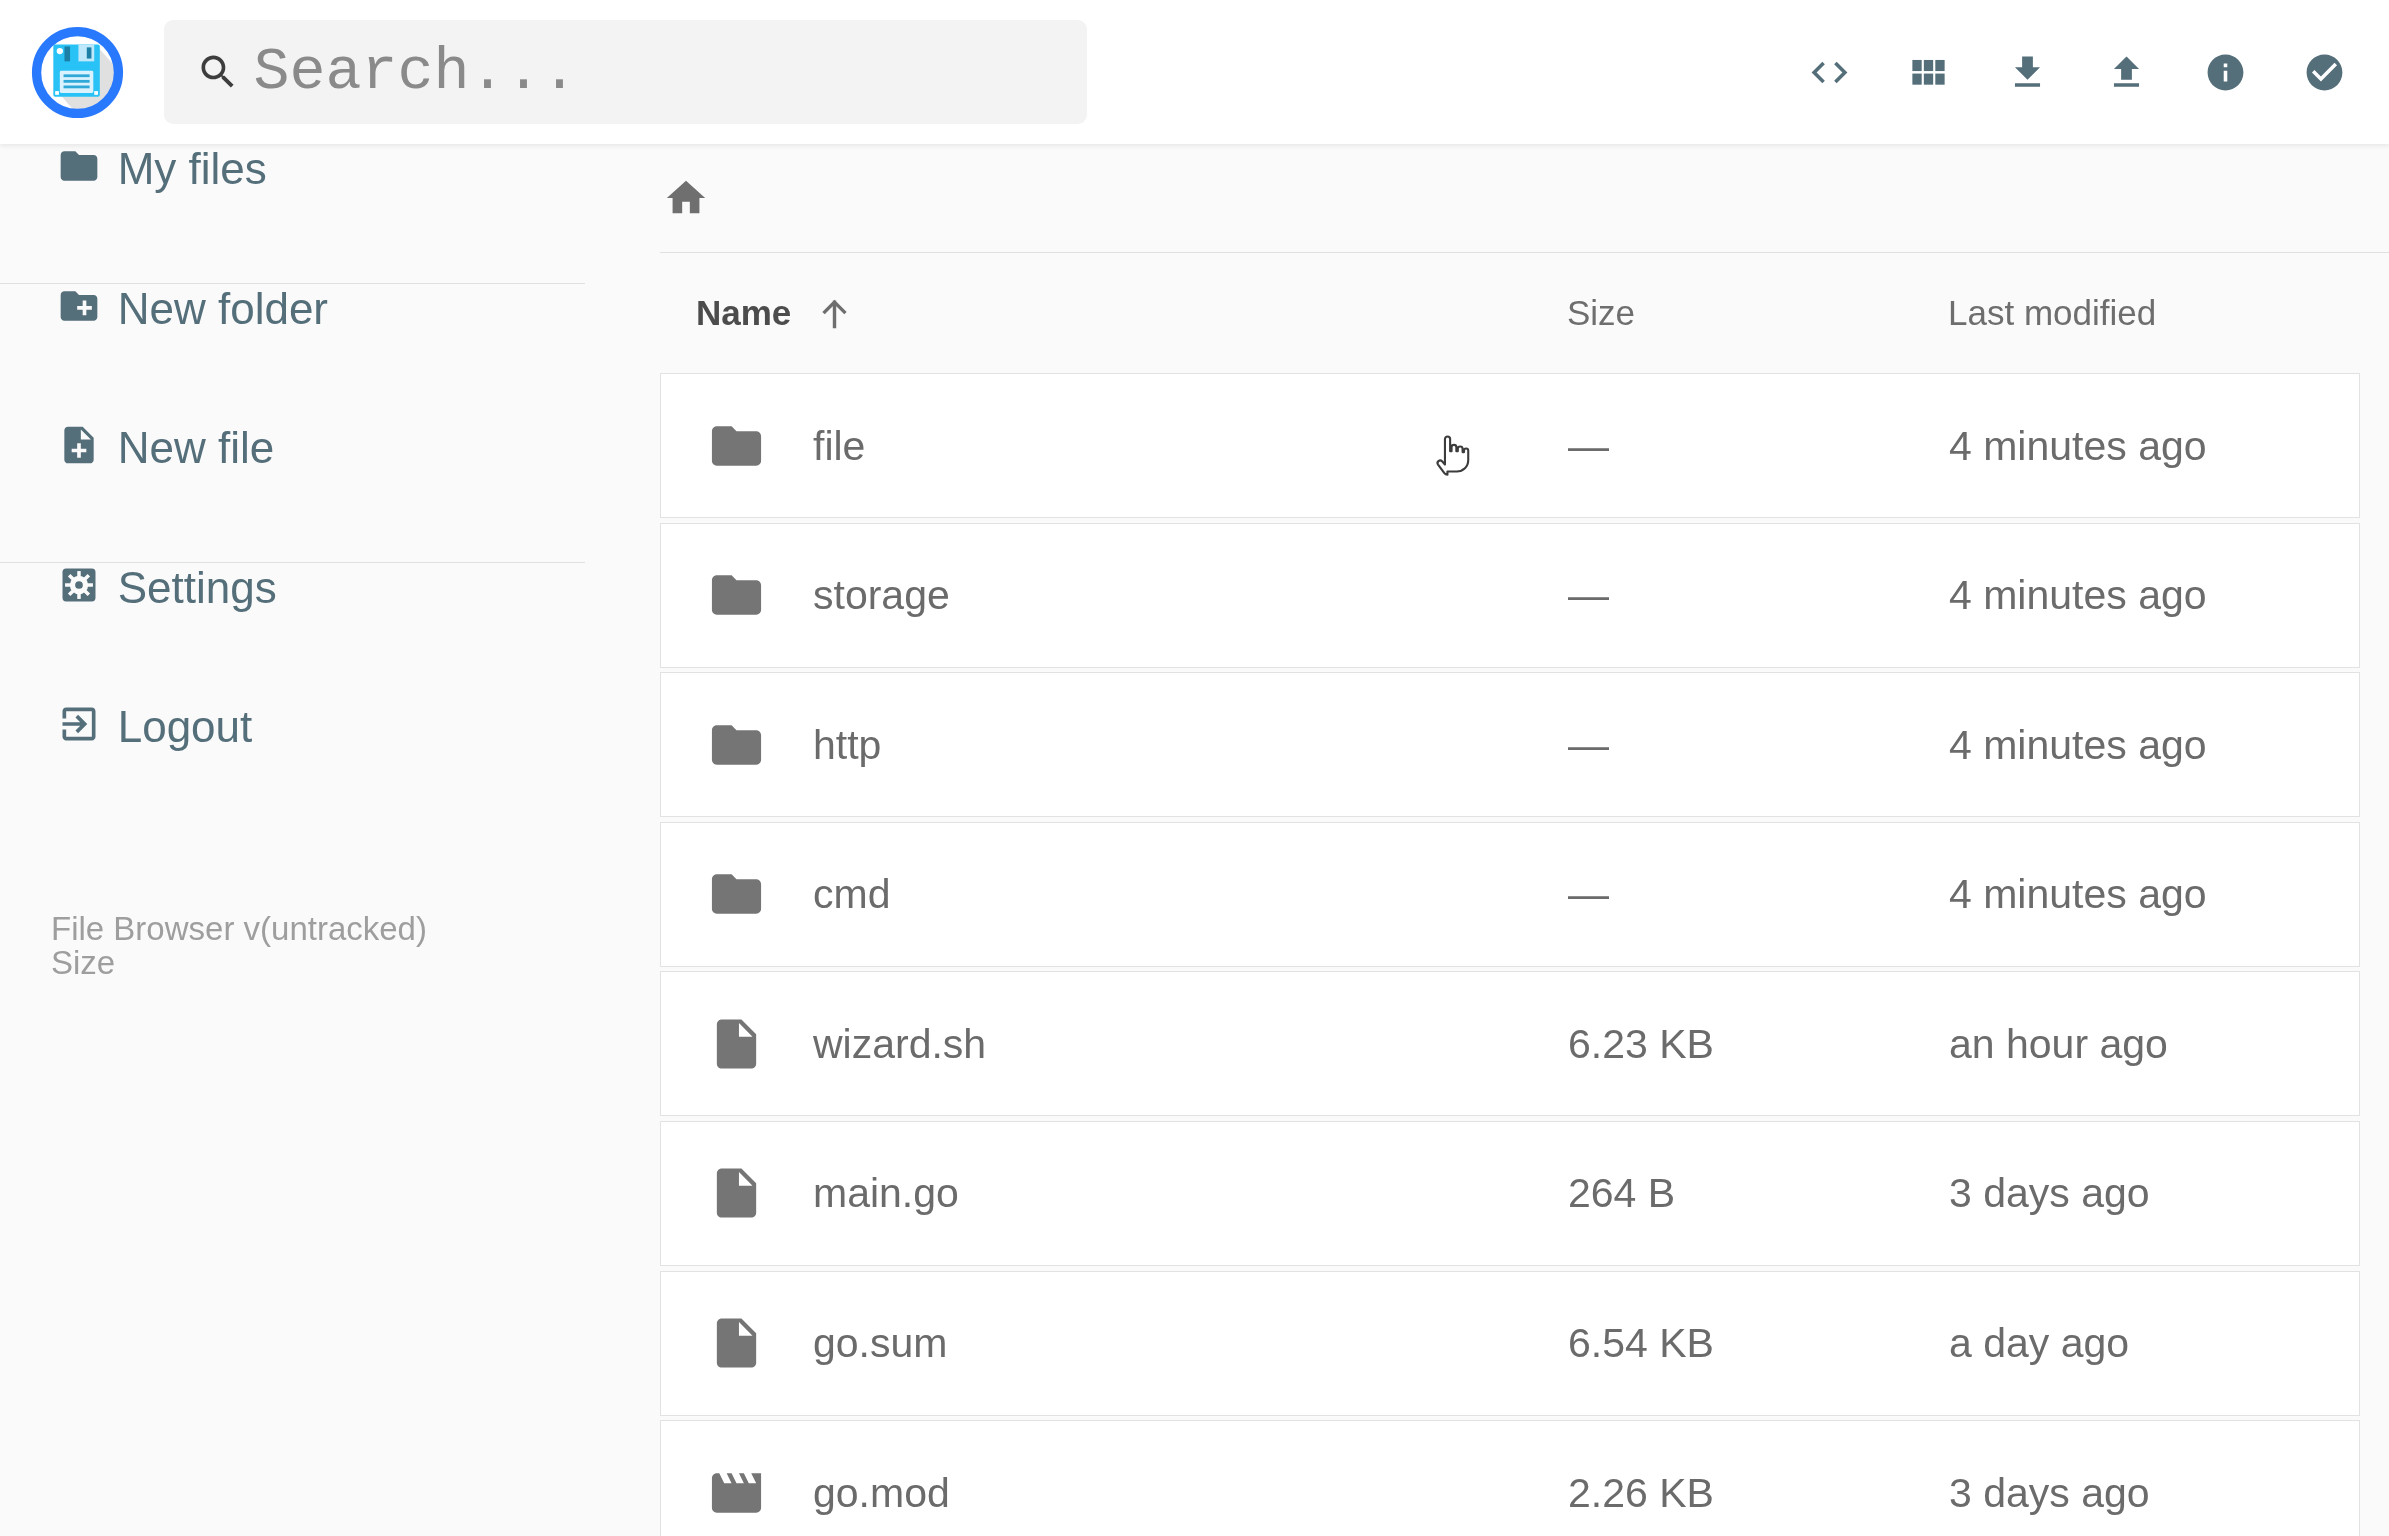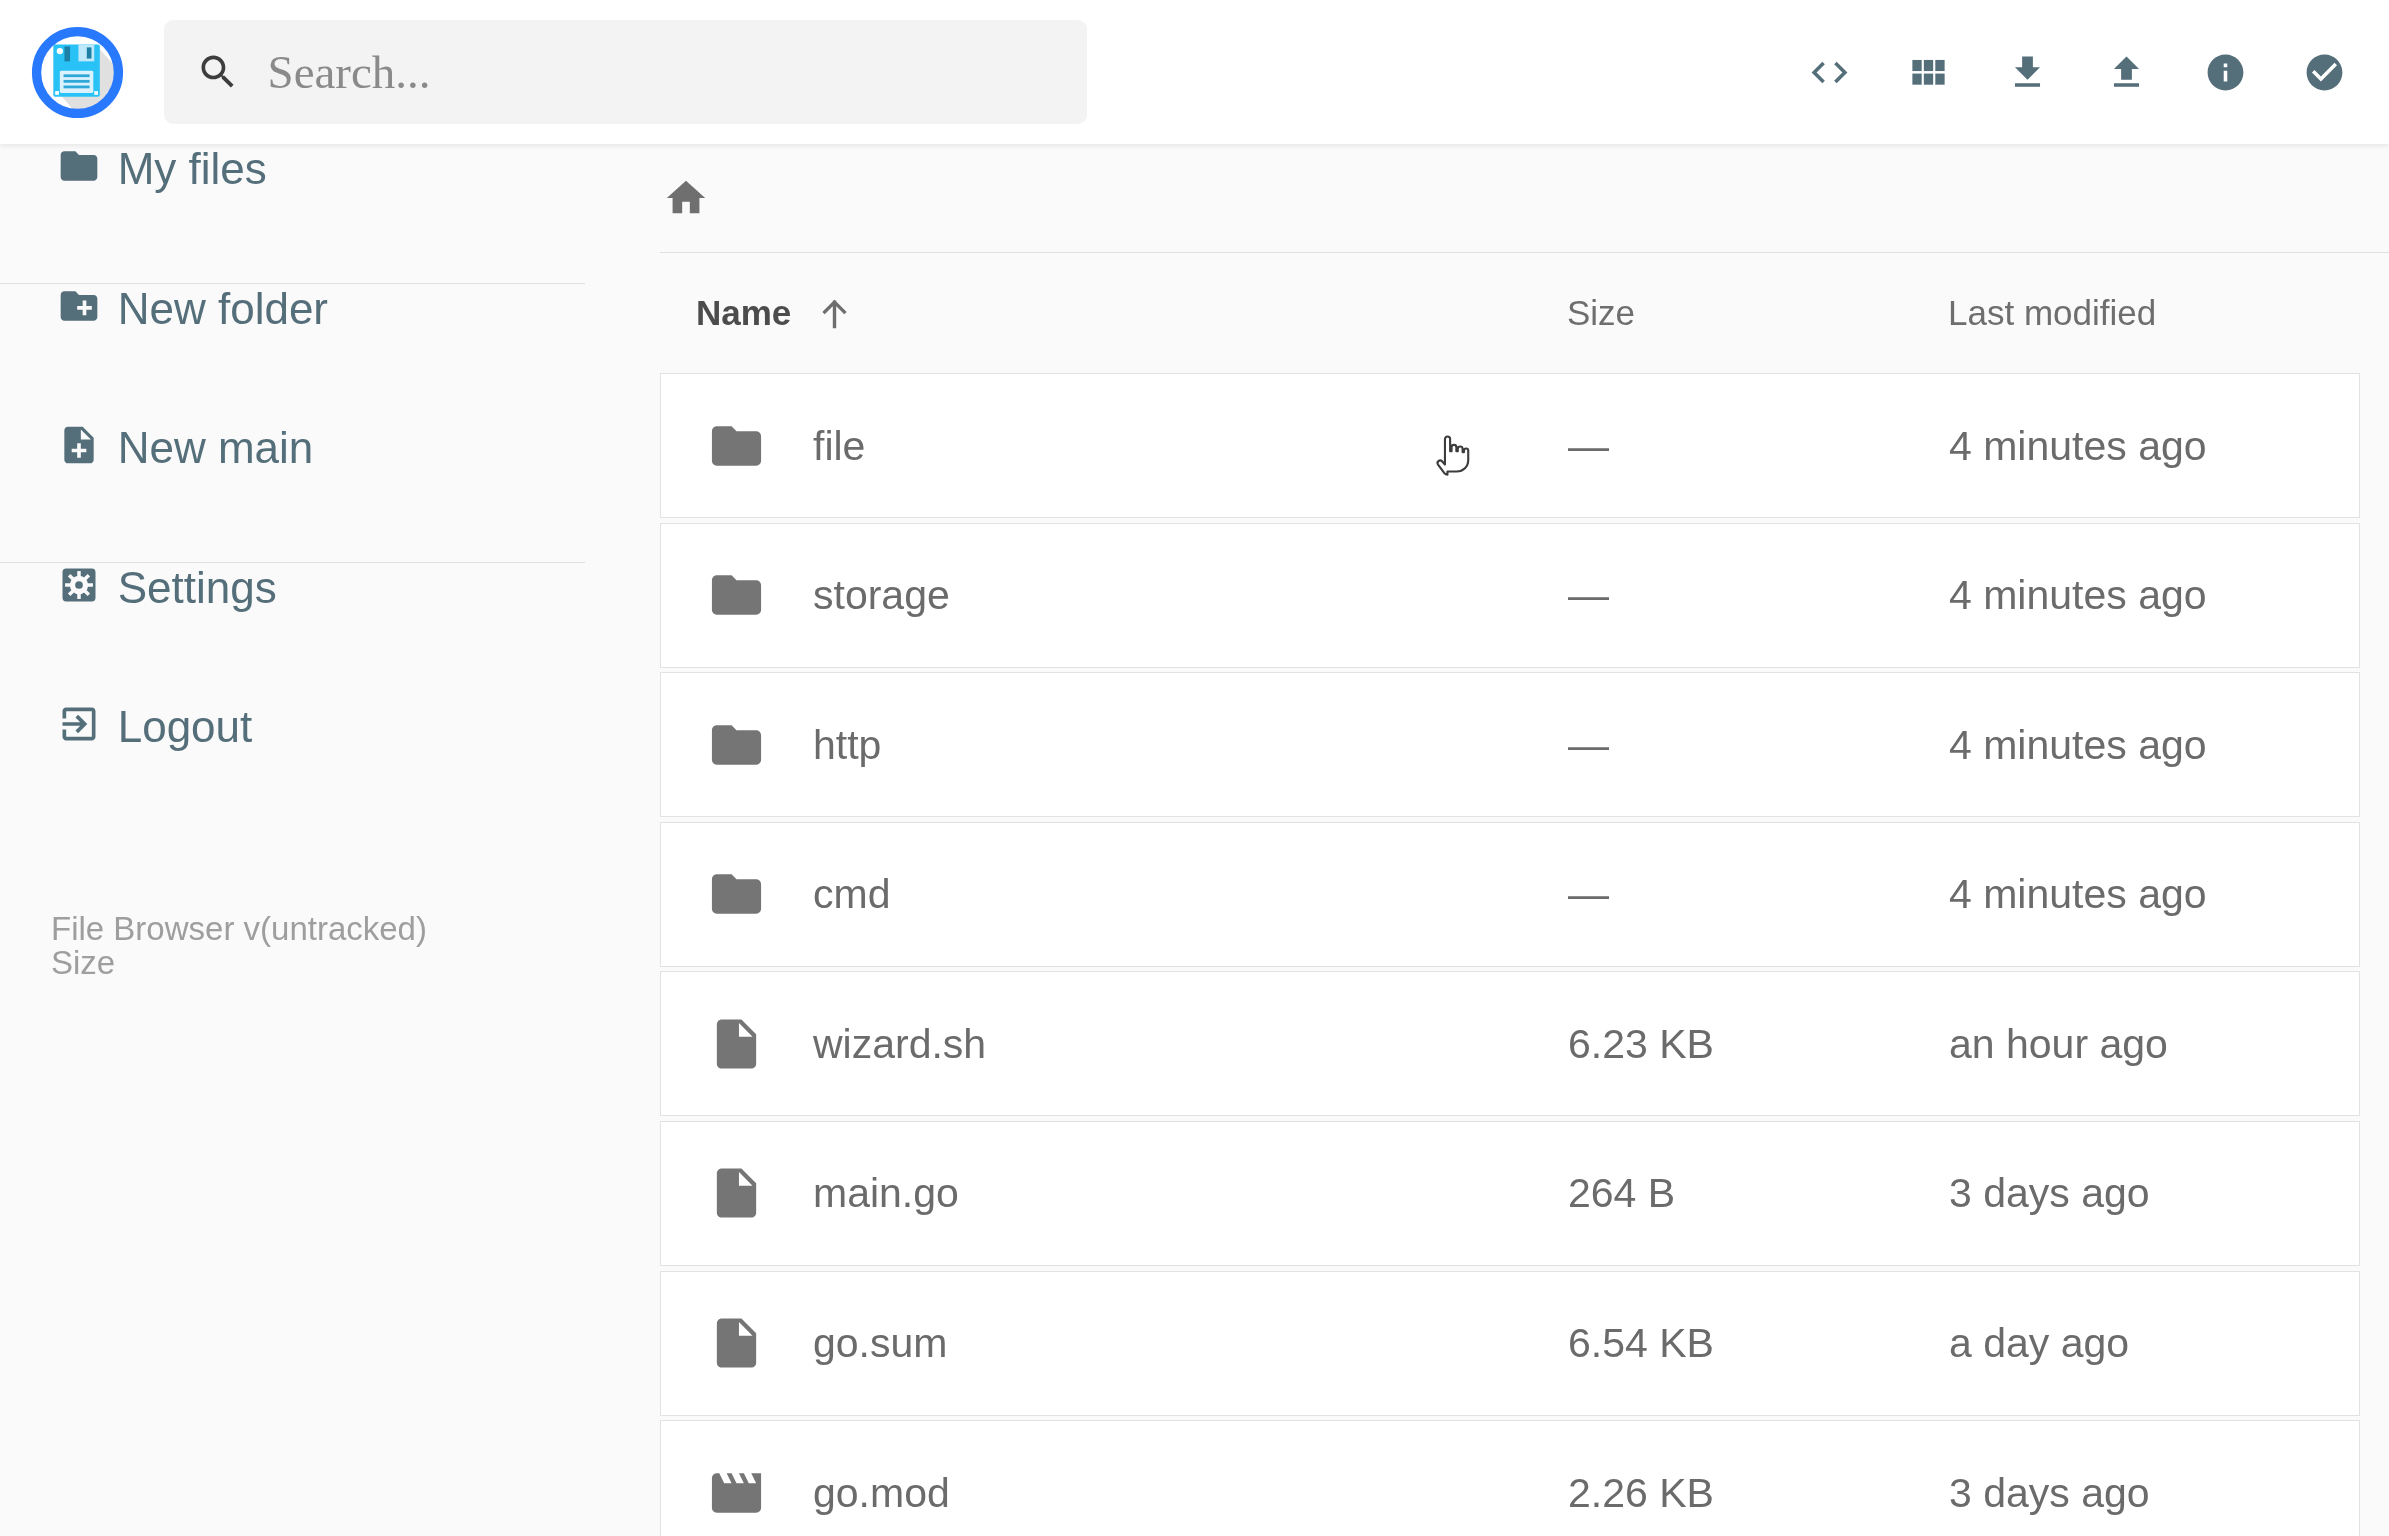--- a/index.html
+++ b/index.html
@@ -16,22 +16,22 @@
     display:flex;align-items:center;padding:0 43px 0 30.5px;
     box-shadow:0 1.9px 4.6px rgba(0,0,0,0.08);z-index:5;
   }
   .logo{width:93px;height:93px;flex:0 0 auto;display:block;cursor:pointer;}
   .searchbar{
     margin-left:40px;width:923px;height:104px;background:#f3f3f3;border-radius:9.3px;
     display:flex;align-items:center;padding:0 28px 0 32px;cursor:text;
   }
   .searchbar .sicon{width:44px;height:44px;flex:0 0 auto;fill:#3d3d3d;}
   .searchbar input{
-    border:none;outline:none;background:transparent;margin-left:26px;flex:1;
-    font-family:Liberation Serif, serif;font-size:47px;color:#424242;
+    border:none;outline:none;background:transparent;margin-left:12px;flex:1;
+    font-family:Liberation Mono, monospace;font-size:60px;color:#424242;
   }
   .searchbar input::placeholder{color:#8a8a8a;opacity:1;}
   .toolbar{margin-left:auto;display:flex;align-items:center;gap:56px;}
   .tbtn{
     width:43px;height:43px;padding:0;border:none;background:transparent;cursor:pointer;
     display:flex;align-items:center;justify-content:center;
   }
   .tbtn svg{width:43px;height:43px;fill:#546e7a;}
   
   .sidebar{position:absolute;top:144px;left:0;width:585px;bottom:0;}
@@ -161,21 +161,21 @@
     <div class="side-item">
       <svg viewBox="0 0 24 24" fill-rule="evenodd">
         <path d="M20 6h-8l-2-2H4c-1.1 0-1.99.9-1.99 2L2 18c0 1.1.9 2 2 2h16c1.1 0 2-.9 2-2V8c0-1.1-.9-2-2-2zm-1 8h-3v3h-2v-3h-3v-2h3V9h2v3h3v2z"></path>
       </svg>
       <span>New folder</span>
     </div>
     <div class="side-item">
       <svg viewBox="0 0 24 24" fill-rule="evenodd">
         <path d="M14 2H6c-1.1 0-1.99.9-1.99 2L4 20c0 1.1.89 2 1.99 2H18c1.1 0 2-.9 2-2V8l-6-6zm2 14h-3v3h-2v-3H8v-2h3v-3h2v3h3v2zm-3-7V3.5L18.5 9H13z"></path>
       </svg>
-      <span>New main</span>
+      <span>New file</span>
     </div>
     <div class="side-divider"></div>
     <div class="side-item">
       <svg viewBox="0 0 24 24">
         <rect x="3" y="3" width="18" height="18" rx="2" fill="#546e7a"></rect>
         <g fill="#fafafa">
           <circle cx="12" cy="12" r="5"></circle>
           <rect x="11.05" y="4.4" width="1.9" height="3.2"></rect>
           <rect x="11.05" y="16.4" width="1.9" height="3.2"></rect>
           <rect x="11.05" y="4.4" width="1.9" height="3.2" transform="rotate(45 12 12)"></rect>

